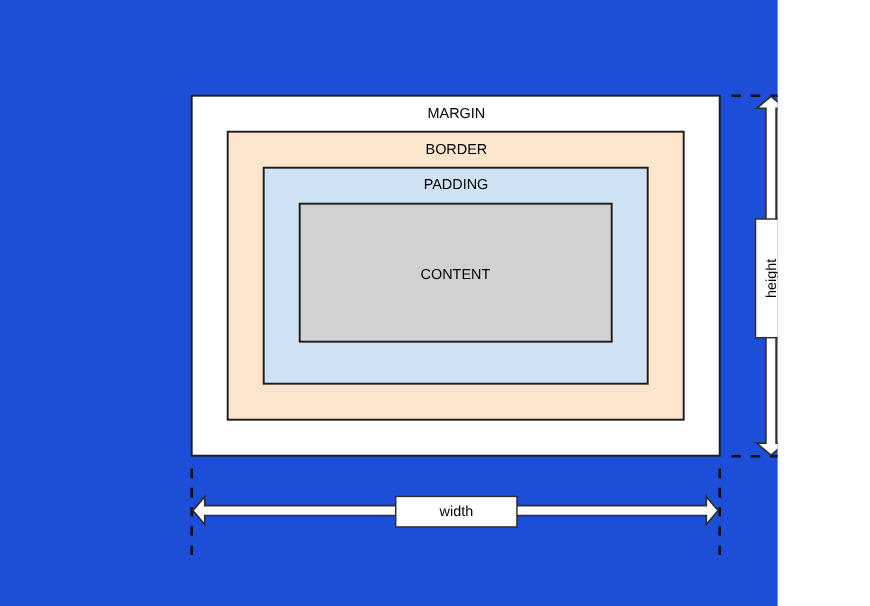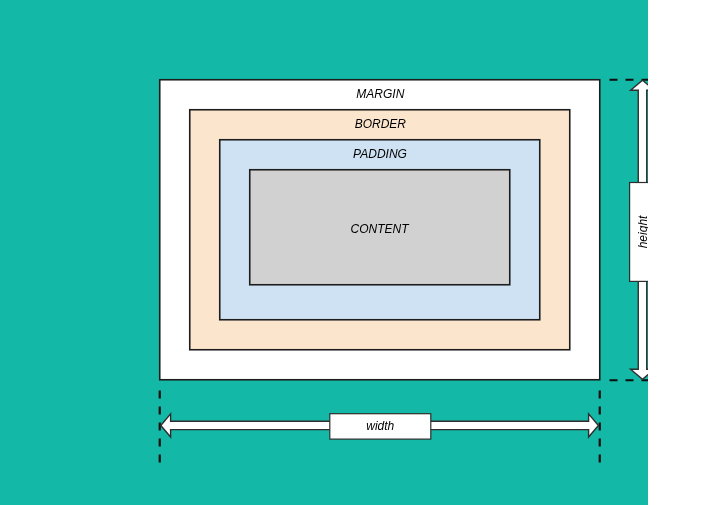--- a/index.html
+++ b/index.html
@@ -4,23 +4,22 @@
 <style>
   html, body {
     margin: 0;
     padding: 0;
     background: #ffffff;
   }
   .stage {
     position: relative;
     width: 648px;
     height: 505px;
-    background: #14b8a6;
+    background: #1d4ed8;
     overflow: hidden;
-    font-style: italic;
   }
   svg text {
     font-family: "Liberation Sans", sans-serif;
     font-size: 12px;
     fill: #000000;
   }
   .box-stroke {
     stroke: #1d1d1d;
     stroke-width: 1.6;
   }

